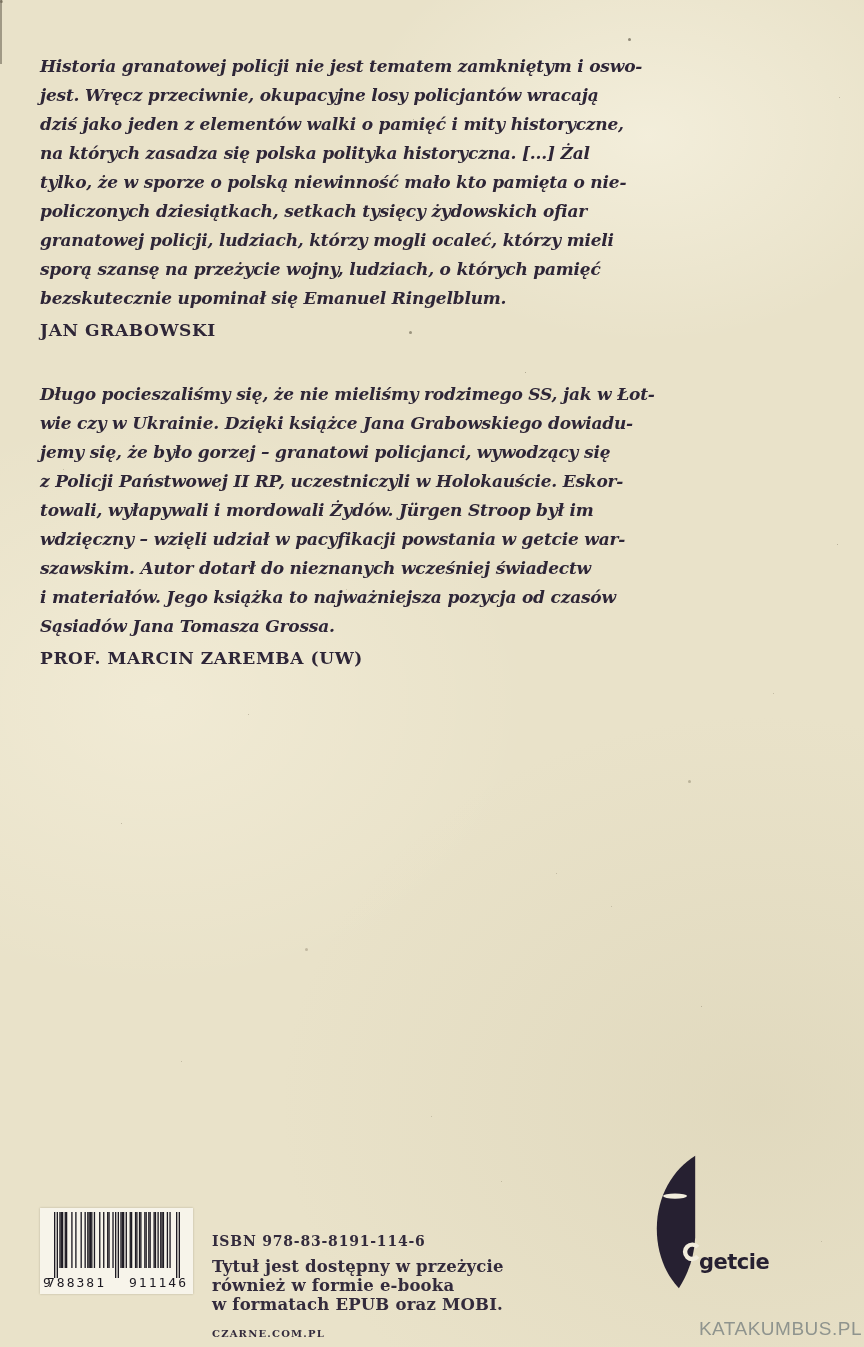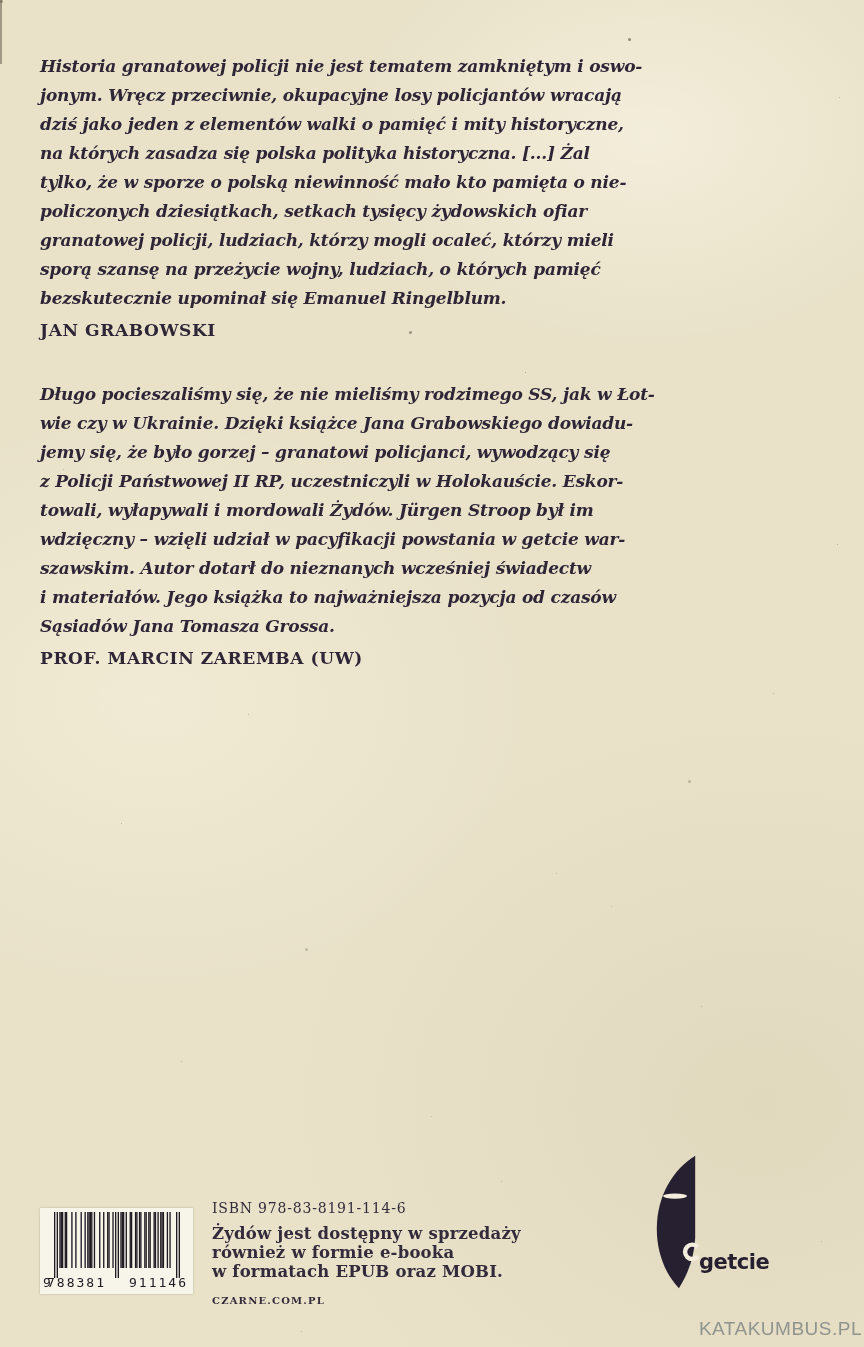--- a/index.html
+++ b/index.html
@@ -63,21 +63,21 @@
   .barcode-box svg{position:absolute;left:14px;top:4px;width:126px;height:66px;}
   .barcode-digits span{
     position:absolute;font-family:"DejaVu Sans Mono", monospace;
     font-size:13px;color:#1d1a22;letter-spacing:2px;top:67px;
   }
   .bd-first{left:3px;}
   .bd-left{left:7px;}
   .bd-right{left:89px;}
 
   .isbn-block{position:absolute;left:212px;top:1200px;width:330px;color:#332b3c;}
-  .isbn-line{font-size:14px;font-weight:normal;letter-spacing:.8px;margin-bottom:8px;}
+  .isbn-line{font-size:14px;font-weight:bold;letter-spacing:.8px;margin-bottom:8px;margin-top:33px;}
   .avail > div{font-size:16.5px;font-weight:bold;line-height:19px;letter-spacing:.2px;}
   .website{font-size:10px;font-weight:bold;letter-spacing:1.2px;margin-top:14px;}
 
   
   .logo{position:absolute;left:652px;top:1154px;width:120px;height:140px;}
   .logo svg{position:absolute;left:0;top:0;}
   .logo-text{
     position:absolute;left:47px;top:96px;
     font-family:"DejaVu Sans", sans-serif;font-weight:bold;
     font-size:21px;color:#262031;letter-spacing:-0.5px;
@@ -91,21 +91,21 @@
 </style>
 </head>
 <body>
 
 <div class="speckles"></div>
 <div class="edge-mark"></div>
 
 <section class="quote quote-1">
   <div class="q-lines">
       <div>Historia granatowej policji nie jest tematem zamkniętym i oswo-</div>
-      <div>jonym. Wręcz przeciwnie, okupacyjne losy policjantów wracają</div>
+      <div>jest. Wręcz przeciwnie, okupacyjne losy policjantów wracają</div>
       <div>dziś jako jeden z elementów walki o pamięć i mity historyczne,</div>
       <div>na których zasadza się polska polityka historyczna. [...] Żal</div>
       <div>tylko, że w sporze o polską niewinność mało kto pamięta o nie-</div>
       <div>policzonych dziesiątkach, setkach tysięcy żydowskich ofiar</div>
       <div>granatowej policji, ludziach, którzy mogli ocaleć, którzy mieli</div>
       <div>sporą szansę na przeżycie wojny, ludziach, o których pamięć</div>
       <div>bezskutecznie upominał się Emanuel Ringelblum.</div>
     </div>
   <div class="q-attr">JAN GRABOWSKI</div>
 </section>
@@ -178,21 +178,21 @@
   <div class="barcode-digits">
     <span class="bd-first">9</span>
     <span class="bd-left">788381</span>
     <span class="bd-right">911146</span>
   </div>
 </div>
 
 <div class="isbn-block">
   <div class="isbn-line">ISBN 978-83-8191-114-6</div>
   <div class="avail">
-      <div>Żydów jest dostępny w sprzedaży</div>
+      <div>Tytuł jest dostępny w przeżycie</div>
       <div>również w formie e-booka</div>
       <div>w formatach EPUB oraz MOBI.</div>
     </div>
   <div class="website">CZARNE.COM.PL</div>
 </div>
 
 <div class="logo">
   <svg width="48" height="138" viewBox="0 0 50 140">
     <path d="M 45,0 L 45,85 C 44,105 38,122 28,138 C 13,122 5,100 5,76 C 5,42 22,14 45,0 Z" fill="#262031"></path>
     <ellipse cx="24" cy="42" rx="12.5" ry="2.7" fill="#f2eddd"></ellipse>

